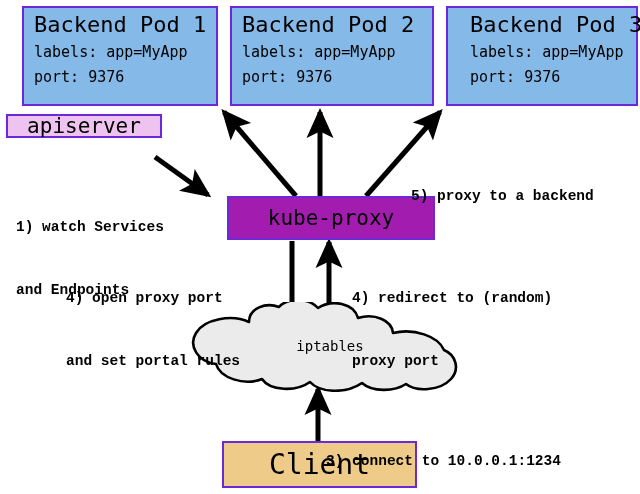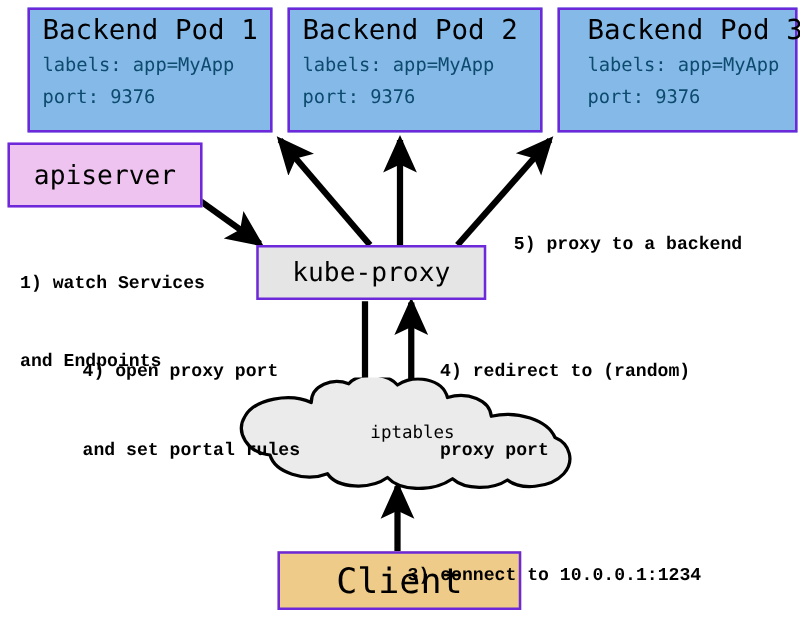--- a/index.html
+++ b/index.html
@@ -35,21 +35,21 @@
     justify-content: flex-start;
     z-index: 3;
   }
   .node-title {
     font-family: "DejaVu Sans Mono", "Liberation Mono", monospace;
     color: #000000;
     white-space: nowrap;
   }
   .node-line {
     font-family: "DejaVu Sans Mono", "Liberation Mono", monospace;
-    color: #0c4a6e;
+    color: #000000;
     white-space: nowrap;
   }
 
   
   .pod {
     background: #85b9e8;
     padding: 2px 0 0 10px;
     height: 100px;
     top: 6px;
   }
@@ -64,37 +64,37 @@
   }
   #pod1 { left: 22px;  width: 196px; }
   #pod2 { left: 230px; width: 204px; }
   #pod3 { left: 446px; width: 192px; padding-left: 22px; }
 
   
   #apiserver {
     left: 6px;
     top: 114px;
     width: 156px;
-    height: 52px;
+    height: 24px;
     background: #eec3f0;
     align-items: center;
     justify-content: center;
   }
   #apiserver .node-title {
     font-size: 21px;
     line-height: 21px;
   }
 
   
   #kubeproxy {
-    left: 205px;
+    left: 227px;
     top: 196px;
-    width: 184px;
+    width: 208px;
     height: 44px;
-    background: #e5e5e5;
+    background: #a21caf;
     align-items: center;
     justify-content: center;
   }
   #kubeproxy .node-title {
     font-size: 21px;
     line-height: 21px;
   }
 
   
   #client {

